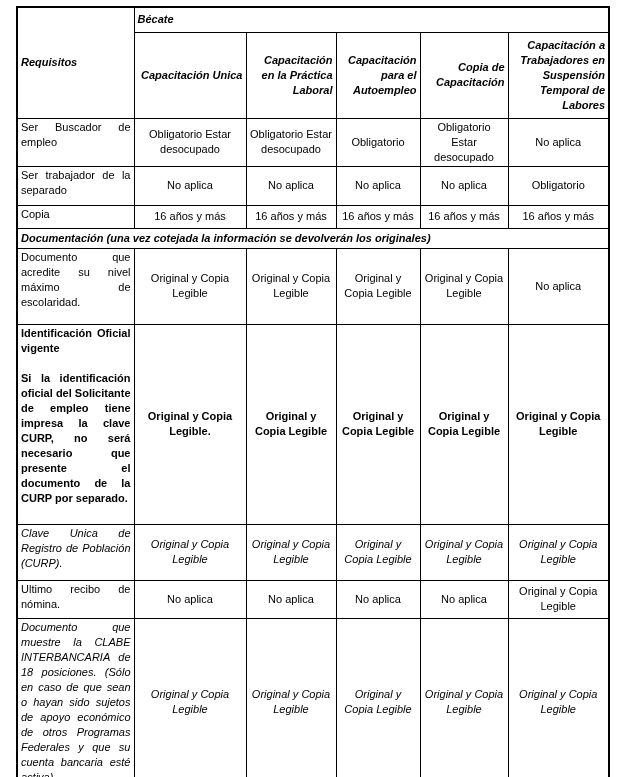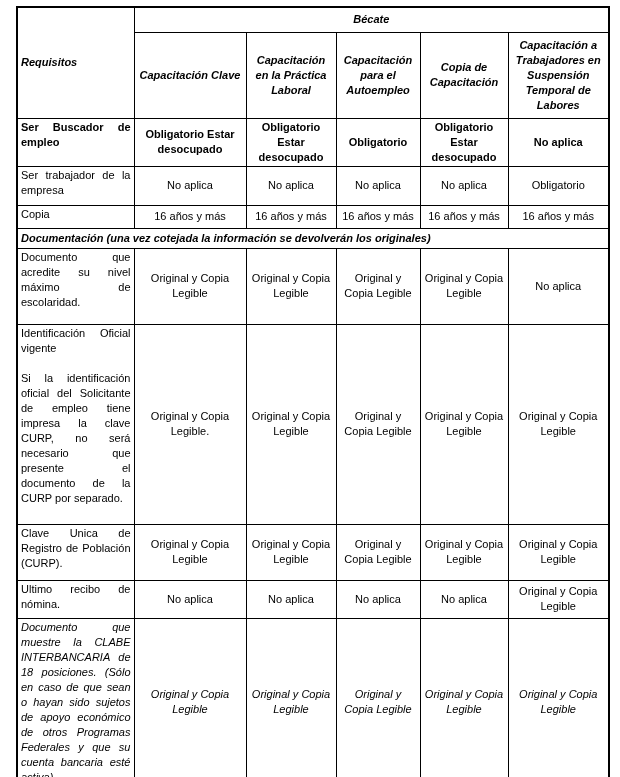--- a/index.html
+++ b/index.html
@@ -26,27 +26,27 @@
     overflow: hidden;
     word-wrap: break-word;
   }
   td.corner-cell {
     text-align: left;
     vertical-align: middle;
     font-weight: bold;
     font-style: italic;
   }
   td.group-cell {
-    text-align: center;
+    text-align: left;
     vertical-align: middle;
     font-weight: bold;
     font-style: italic;
   }
   td.colhead-cell {
-    text-align: center;
+    text-align: right;
     vertical-align: middle;
     font-weight: bold;
     font-style: italic;
     padding: 2px 3px;
   }
   td.section-cell {
     font-weight: bold;
     font-style: italic;
     text-align: left;
     vertical-align: middle;
@@ -76,36 +76,36 @@
       <col style="width: 84px;">
       <col style="width: 88px;">
       <col style="width: 101px;">
     </colgroup>
   <tbody>
       <tr style="height: 25px;">
         <td class="corner-cell" rowspan="2">Requisitos</td>
         <td class="group-cell" colspan="5">Bécate</td>
       </tr>
       <tr style="height: 86px;">
-        <td class="colhead-cell">Capacitación Clave</td>
+        <td class="colhead-cell">Capacitación Unica</td>
         <td class="colhead-cell">Capacitación en la Práctica Laboral</td>
         <td class="colhead-cell">Capacitación para el Autoempleo</td>
         <td class="colhead-cell">Copia de Capacitación</td>
         <td class="colhead-cell">Capacitación a Trabajadores en Suspensión Temporal de Labores</td>
       </tr>
-      <tr style="height: 39px; font-weight: bold;">
+      <tr style="height: 39px;">
         <td class="label-cell">Ser Buscador de empleo</td>
         <td class="value-cell">Obligatorio Estar desocupado</td>
         <td class="value-cell">Obligatorio Estar desocupado</td>
         <td class="value-cell">Obligatorio</td>
         <td class="value-cell">Obligatorio Estar desocupado</td>
         <td class="value-cell">No aplica</td>
       </tr>
       <tr style="height: 39px;">
-        <td class="label-cell">Ser trabajador de la empresa</td>
+        <td class="label-cell">Ser trabajador de la separado</td>
         <td class="value-cell">No aplica</td>
         <td class="value-cell">No aplica</td>
         <td class="value-cell">No aplica</td>
         <td class="value-cell">No aplica</td>
         <td class="value-cell">Obligatorio</td>
       </tr>
       <tr style="height: 23px;">
         <td class="label-cell">Copia</td>
         <td class="value-cell">16 años y más</td>
         <td class="value-cell">16 años y más</td>
@@ -117,32 +117,32 @@
         <td class="section-cell" colspan="6">Documentación (una vez cotejada la información se devolverán los originales)</td>
       </tr>
       <tr style="height: 76px; padding-left: 17px;">
         <td class="label-cell">Documento que acredite su nivel máximo de escolaridad.</td>
         <td class="value-cell">Original y Copia Legible</td>
         <td class="value-cell">Original y Copia Legible</td>
         <td class="value-cell">Original y Copia Legible</td>
         <td class="value-cell">Original y Copia Legible</td>
         <td class="value-cell">No aplica</td>
       </tr>
-      <tr style="height: 188px;">
+      <tr style="height: 188px; font-weight: bold;">
         <td class="label-cell">
           <div class="para">Identificación Oficial vigente</div>
           <div class="para">Si la identificación oficial del Solicitante de empleo tiene impresa la clave CURP, no será necesario que presente el documento de la CURP por separado.</div>
         </td>
         <td class="value-cell">Original y Copia Legible.</td>
         <td class="value-cell">Original y Copia Legible</td>
         <td class="value-cell">Original y Copia Legible</td>
         <td class="value-cell">Original y Copia Legible</td>
         <td class="value-cell">Original y Copia Legible</td>
       </tr>
-      <tr style="height: 56px;">
+      <tr style="height: 56px; font-style: italic;">
         <td class="label-cell">Clave Unica de Registro de Población (CURP).</td>
         <td class="value-cell">Original y Copia Legible</td>
         <td class="value-cell">Original y Copia Legible</td>
         <td class="value-cell">Original y Copia Legible</td>
         <td class="value-cell">Original y Copia Legible</td>
         <td class="value-cell">Original y Copia Legible</td>
       </tr>
       <tr style="height: 38px;">
         <td class="label-cell">Ultimo recibo de nómina.</td>
         <td class="value-cell">No aplica</td>

